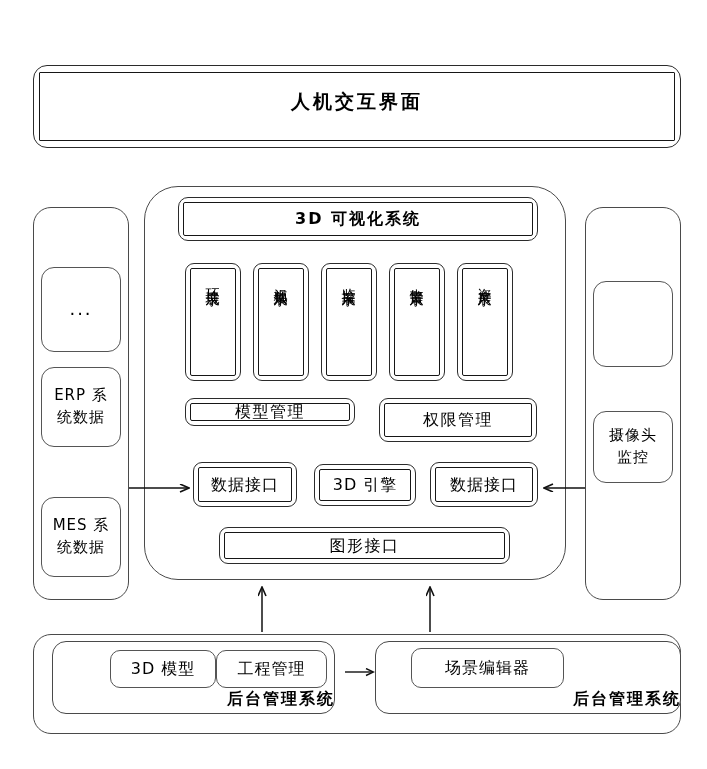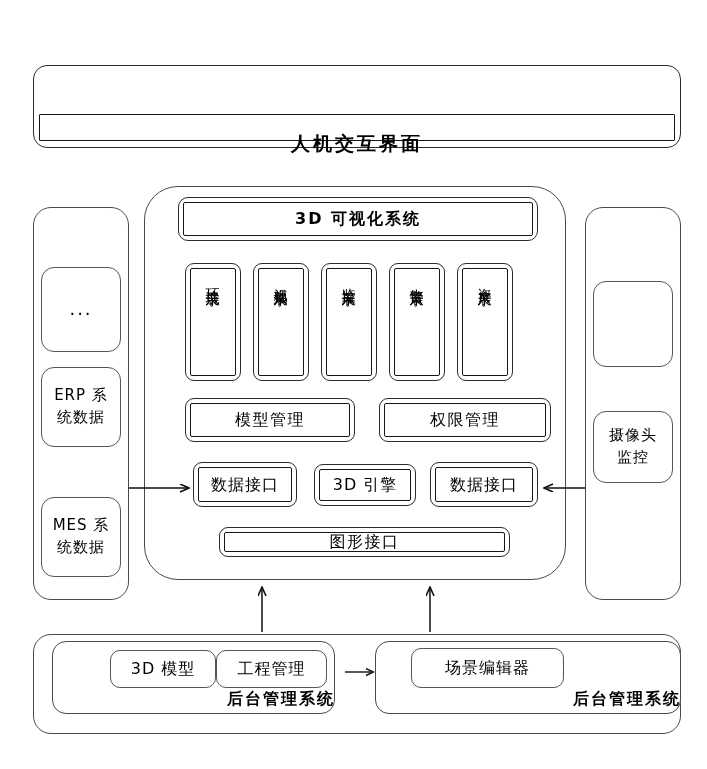--- a/index.html
+++ b/index.html
@@ -48,21 +48,21 @@
   }
 
   .lbl {
     display: block;
     white-space: pre-line;
   }
 
   
   #hmi-shell { left: 33px; top: 65px; width: 648px; height: 83px; border-radius: 14px; }
   #hmi-shell .shell-inner { left: 5px; top: 6px; right: 5px; bottom: 6px; border-radius: 1px;
-    align-items: flex-start; padding-top: 17px; margin-top: 42px; }
+    align-items: flex-start; padding-top: 17px; }
   #hmi-title { font-size: 19px; font-weight: 700; letter-spacing: 3px; }
 
   
   #left-panel { left: 33px; top: 207px; width: 96px; height: 393px; border-radius: 18px; }
   .side-item {
     position: absolute;
     box-sizing: border-box;
     border: 1px solid #555;
     border-radius: 13px;
     background: #fff;
@@ -102,32 +102,32 @@
     letter-spacing: 2px;
     line-height: 1.15;
   }
   #vcol-0 { left: 185px; }
   #vcol-1 { left: 253px; }
   #vcol-2 { left: 321px; }
   #vcol-3 { left: 389px; }
   #vcol-4 { left: 457px; }
 
   
-  #mgmt-model { left: 185px; top: 398px; width: 170px; height: 44px; border-radius: 9px; }
-  #mgmt-auth  { left: 379px; top: 398px; width: 172px; height: 44px; border-radius: 9px; }
+  #mgmt-model { left: 185px; top: 398px; width: 170px; height: 28px; border-radius: 9px; }
+  #mgmt-auth  { left: 379px; top: 398px; width: 158px; height: 44px; border-radius: 9px; }
   .mgmt-text  { font-size: 16px; letter-spacing: 1.5px; }
 
   
   #api-left   { left: 193px; top: 462px; width: 104px; height: 45px; border-radius: 9px; }
   #engine     { left: 314px; top: 464px; width: 102px; height: 42px; border-radius: 9px; }
   #api-right  { left: 430px; top: 462px; width: 108px; height: 45px; border-radius: 9px; }
   .api-text   { font-size: 16px; letter-spacing: 1px; }
 
   
-  #gfx-shell  { left: 219px; top: 527px; width: 291px; height: 30px; border-radius: 9px; }
+  #gfx-shell  { left: 219px; top: 527px; width: 291px; height: 37px; border-radius: 9px; }
   #gfx-text   { font-size: 16px; letter-spacing: 1.5px; }
 
   
   #bottom-outer { left: 33px; top: 634px; width: 648px; height: 100px; border-radius: 18px; }
   #bms-left   { left: 52px; top: 641px; width: 283px; height: 73px; border-radius: 14px; }
   #bms-right  { left: 375px; top: 641px; width: 306px; height: 73px; border-radius: 14px; }
   .bms-caption {
     position: absolute;
     font-size: 16px;
     letter-spacing: 2px;

